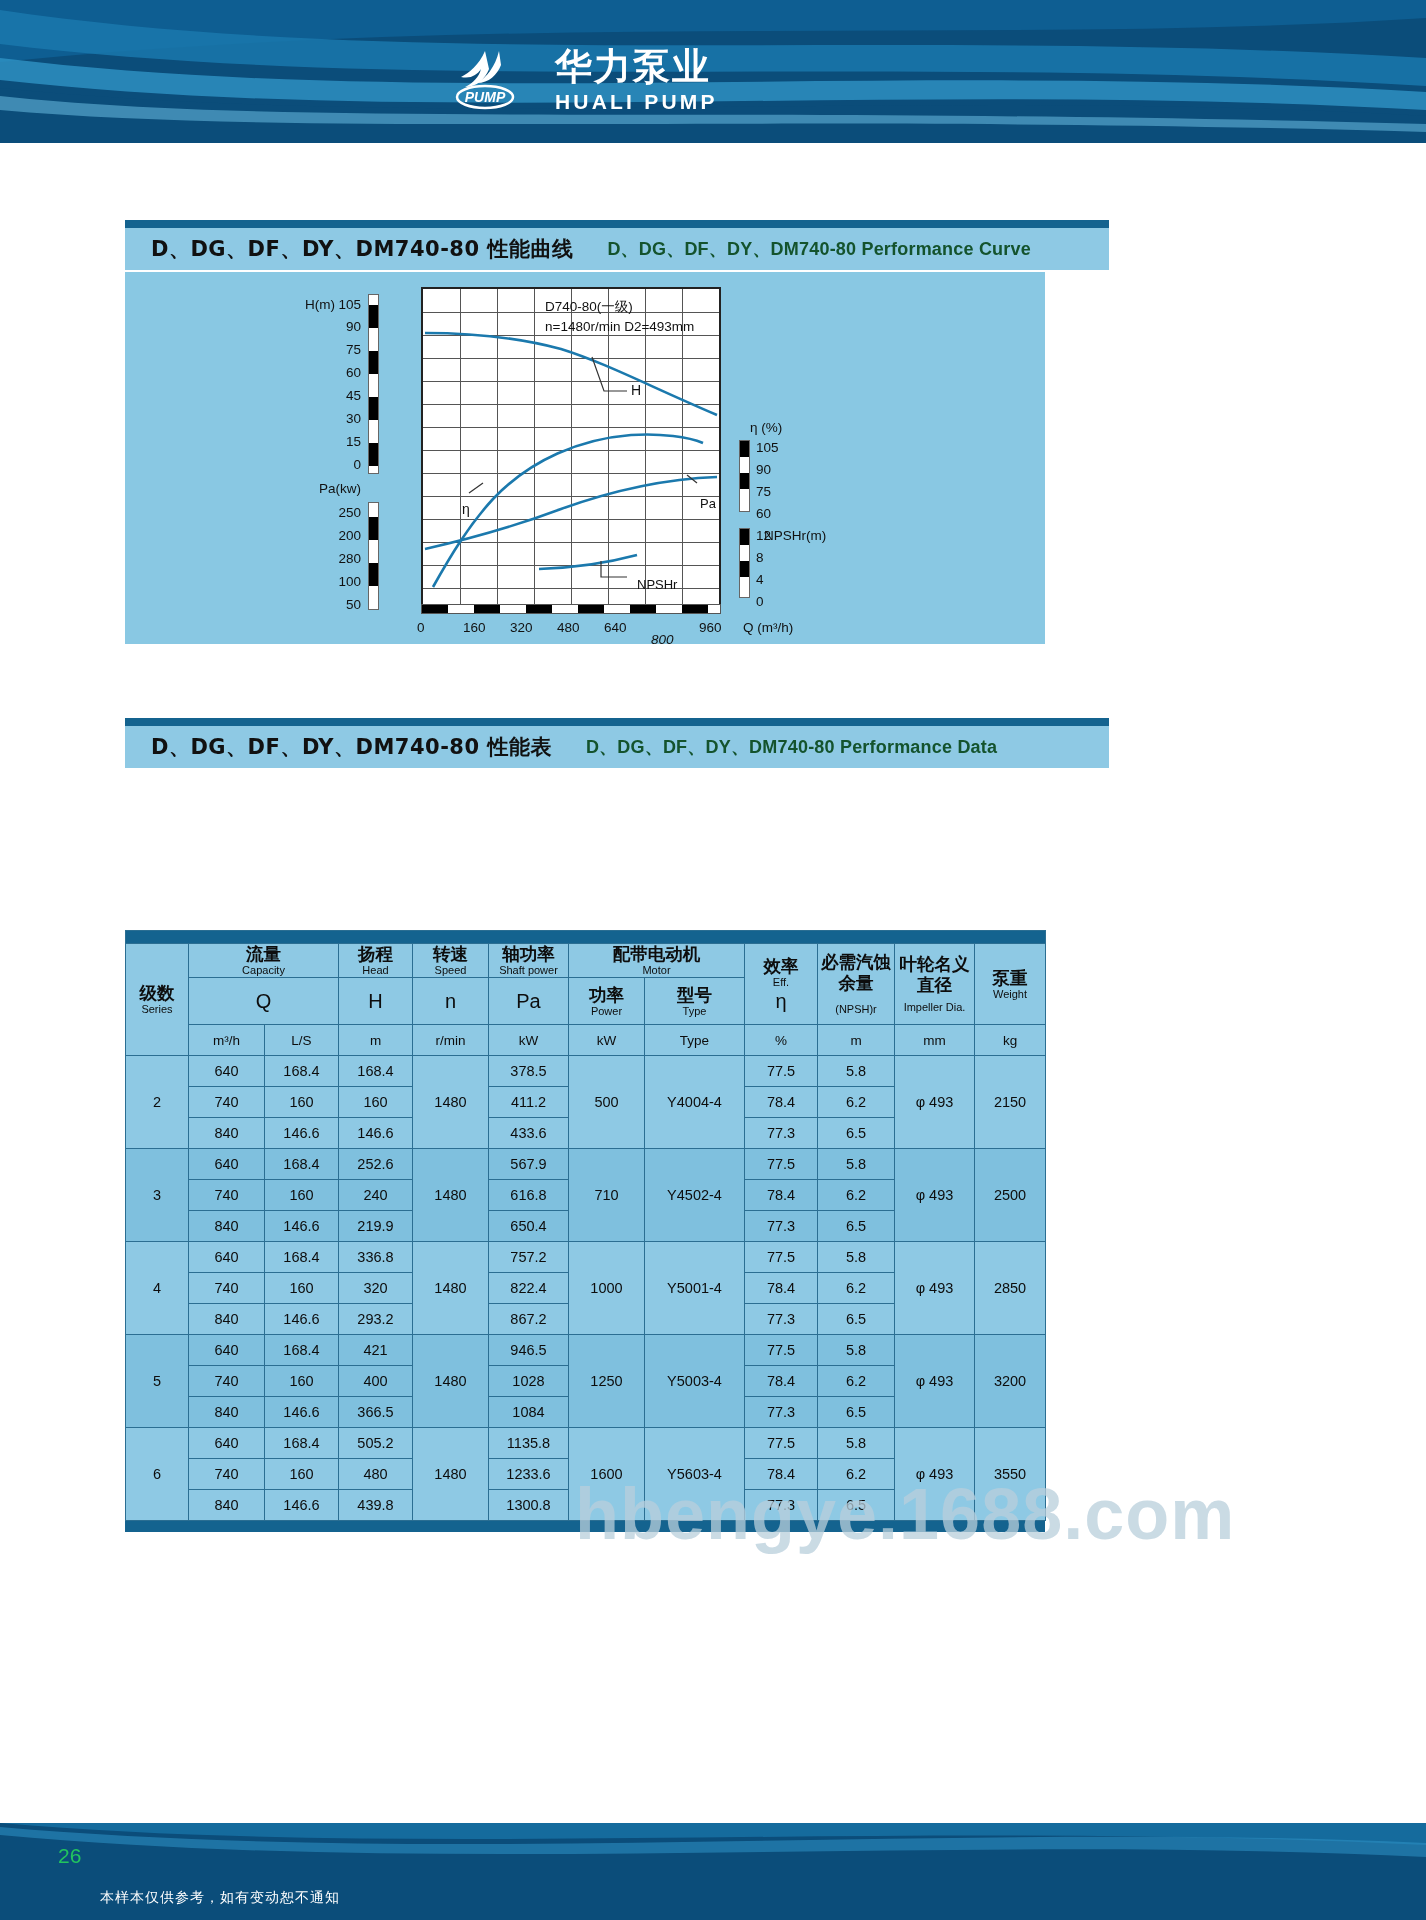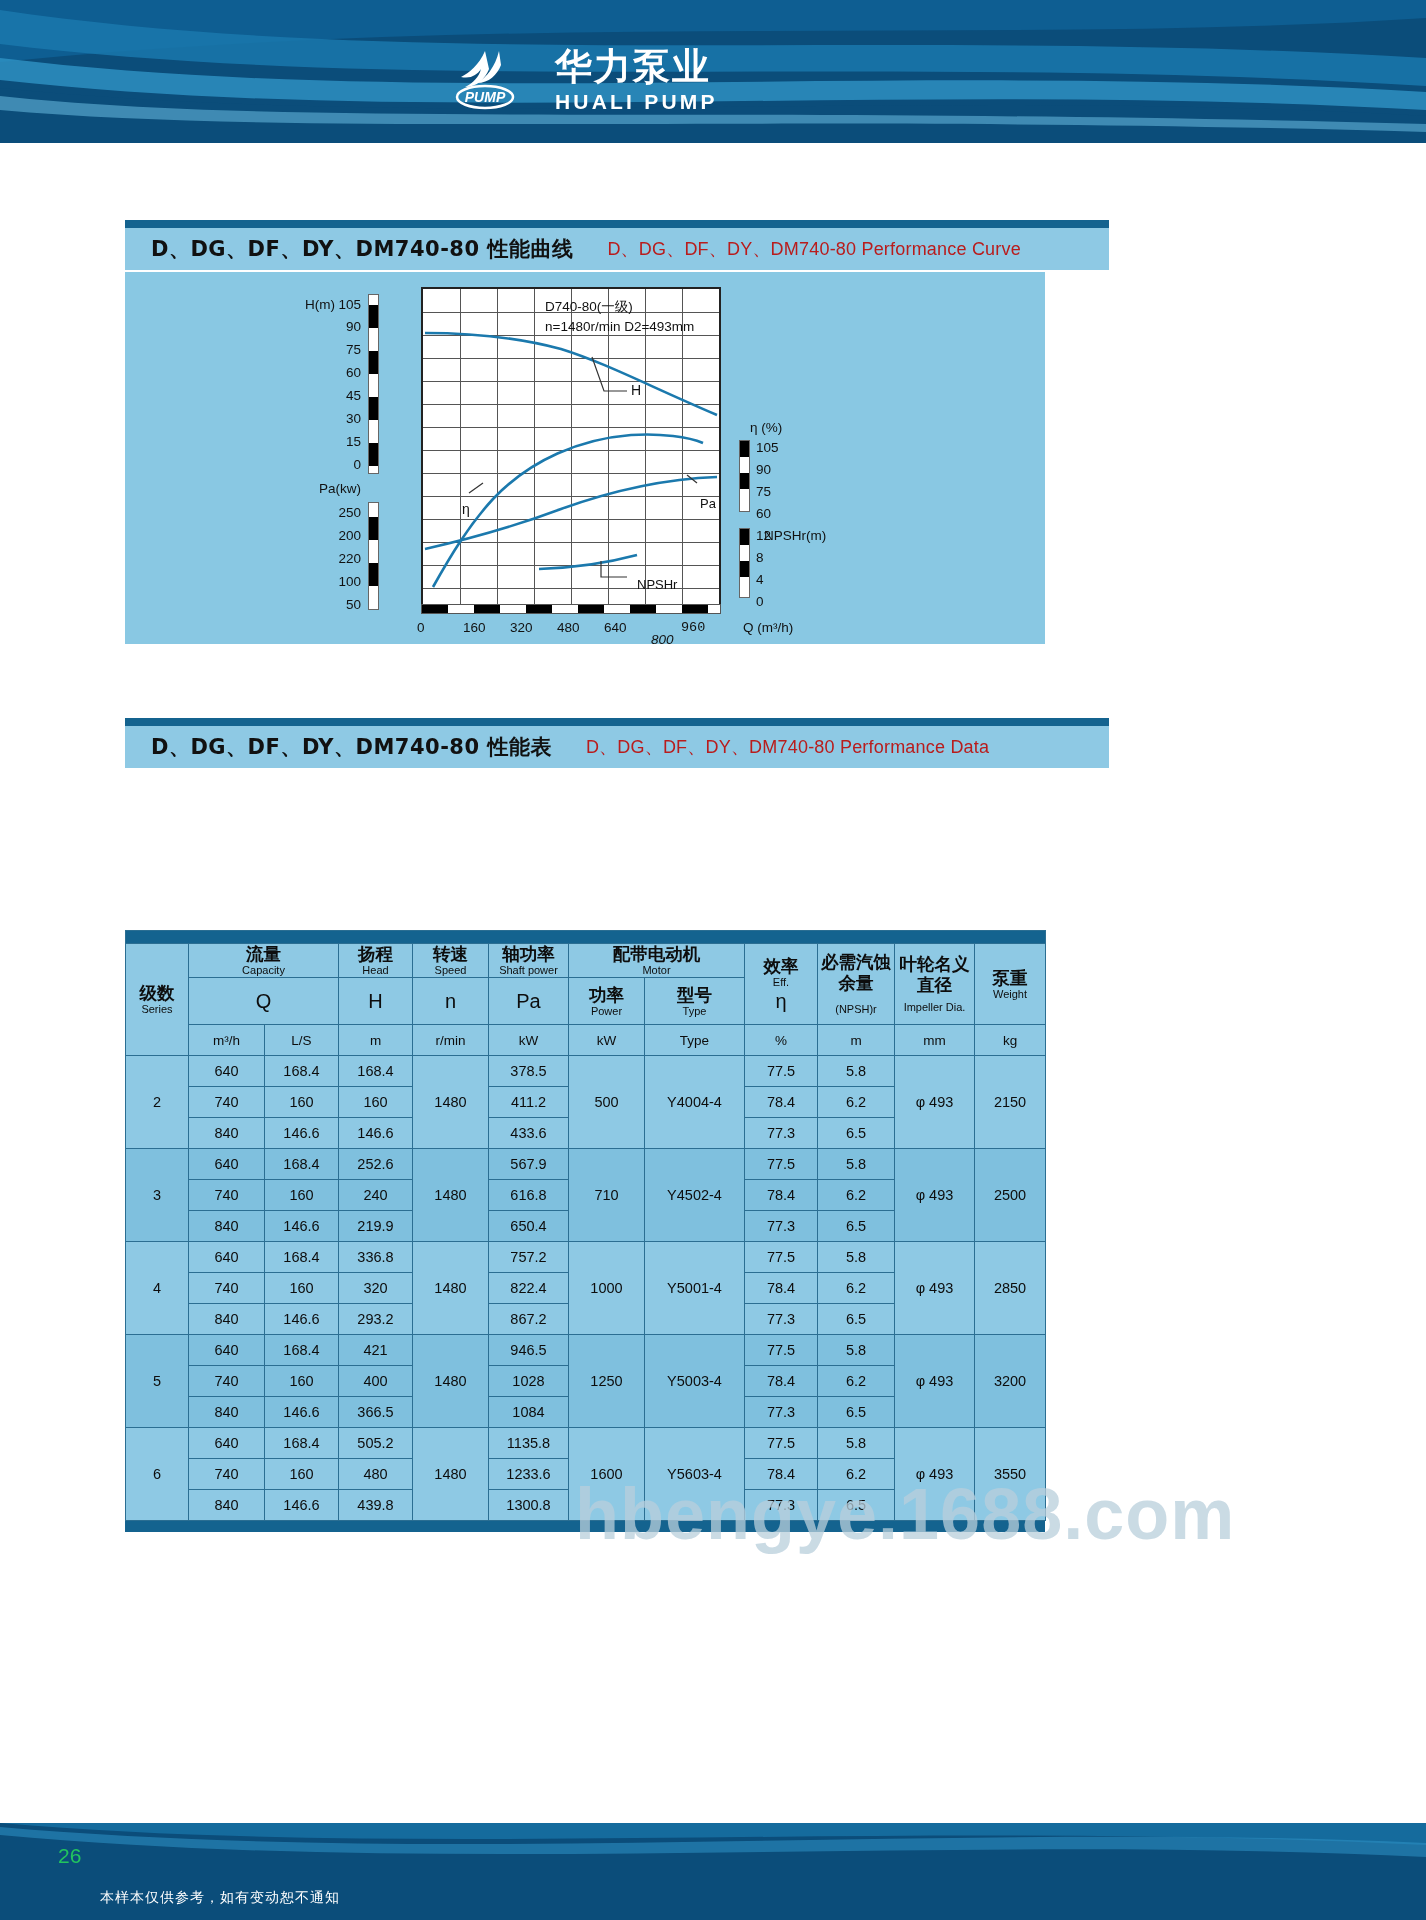--- a/index.html
+++ b/index.html
@@ -16,21 +16,21 @@
   .logo-mark svg{position:static;}
   .logo-text{display:flex;flex-direction:column;justify-content:center;line-height:1;}
   .logo-cn{color:#ffffff;font-size:37px;font-weight:bold;letter-spacing:2px;font-family:"DejaVu Sans",sans-serif;}
   .logo-en{color:#ffffff;font-size:21px;font-weight:bold;letter-spacing:3.2px;margin-top:6px;}
 
   
   .sec{position:absolute;left:125px;width:984px;}
   .sec-top{height:8px;background:#14638f;}
   .sec-body{height:42px;background:#8ec9e4;display:flex;align-items:center;}
   .sec-cn{margin-left:26px;font-size:21px;font-weight:bold;color:#111;letter-spacing:.5px;font-family:"DejaVu Sans",sans-serif;}
-  .sec-en{margin-left:34px;font-size:18px;font-weight:normal;color:#b91c1c;letter-spacing:.2px;}
+  .sec-en{margin-left:34px;font-size:18px;font-weight:bold;color:#14532d;letter-spacing:.2px;}
 
   
   .chart-panel{position:absolute;left:125px;top:272px;width:920px;height:372px;background:#89c8e3;}
   .plot{position:absolute;left:296px;top:15px;width:300px;height:320px;background:#ffffff;border:2px solid #222;box-sizing:border-box;}
   .plot .vg,.plot .hg{position:absolute;background:#555;}
   .plot .vg{width:1px;top:0;bottom:0;}
   .plot .hg{height:1px;left:0;right:0;}
   .plot-note{position:absolute;left:122px;top:8px;font-size:13.5px;color:#111;line-height:1.45;white-space:nowrap;}
 
   .axis-strip{position:absolute;width:11px;border:1px solid #666;box-sizing:border-box;background:#fff;overflow:hidden;}
@@ -119,21 +119,21 @@
   <div class="axis-strip" style="left:243px;top:22px;height:180px;">
     <i style="top:10px;height:23px;"></i>
     <i style="top:56px;height:23px;"></i>
     <i style="top:102px;height:23px;"></i>
     <i style="top:148px;height:23px;"></i>
   </div>
 
   <div class="ax-lab r" style="left:160px;top:209px;width:76px;">Pa(kw)</div>
   <div class="ax-lab r" style="left:180px;top:233px;width:56px;">250</div>
   <div class="ax-lab r" style="left:180px;top:256px;width:56px;">200</div>
-  <div class="ax-lab r" style="left:180px;top:279px;width:56px;">220</div>
+  <div class="ax-lab r" style="left:180px;top:279px;width:56px;">280</div>
   <div class="ax-lab r" style="left:180px;top:302px;width:56px;">100</div>
   <div class="ax-lab r" style="left:180px;top:325px;width:56px;">50</div>
 
   <div class="axis-strip" style="left:243px;top:230px;height:108px;">
     <i style="top:14px;height:23px;"></i>
     <i style="top:60px;height:23px;"></i>
   </div>
 
   <div class="plot">
     <div class="vg" style="left:37px;"></div>
@@ -211,21 +211,21 @@
     <i style="left:156px;width:26px;"></i>
     <i style="left:208px;width:26px;"></i>
     <i style="left:260px;width:26px;"></i>
   </div>
   <div class="ax-lab" style="left:292px;top:348px;">0</div>
   <div class="ax-lab" style="left:338px;top:348px;">160</div>
   <div class="ax-lab" style="left:385px;top:348px;">320</div>
   <div class="ax-lab" style="left:432px;top:348px;">480</div>
   <div class="ax-lab" style="left:479px;top:348px;">640</div>
   <div class="ax-lab" style="left:526px;top:360px;font-style:italic;">800</div>
-  <div class="ax-lab" style="left:556px;top:348px;font-family:Liberation Mono, monospace;">960</div>
+  <div class="ax-lab" style="left:574px;top:348px;">960</div>
   <div class="ax-lab" style="left:618px;top:348px;">Q (m³/h)</div>
 </div>
 
 <div class="sec" style="top:718px;">
   <div class="sec-top"></div>
   <div class="sec-body">
     <span class="sec-cn">D、DG、DF、DY、DM740-80 性能表</span>
     <span class="sec-en">D、DG、DF、DY、DM740-80 Performance Data</span>
   </div>
 </div>

